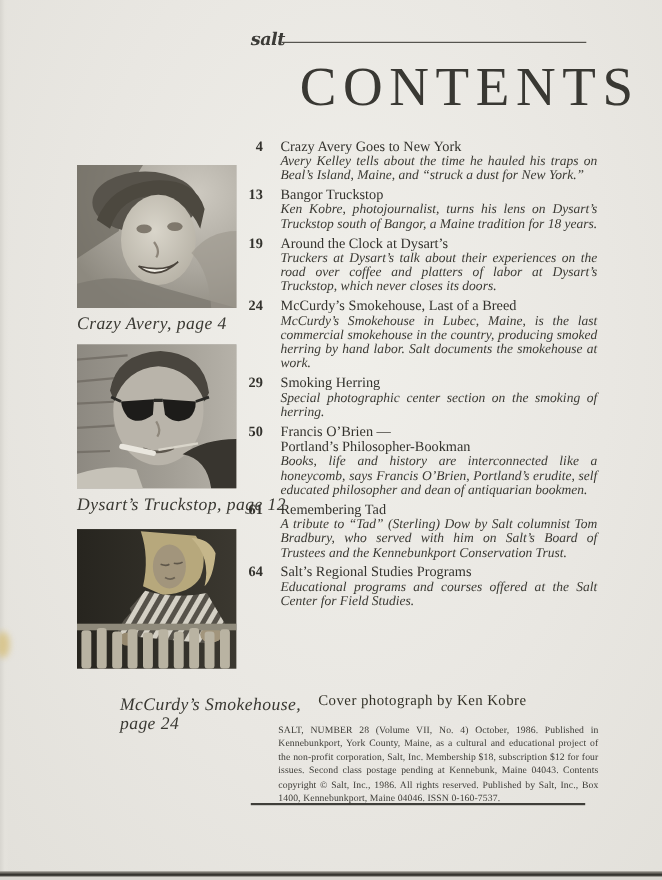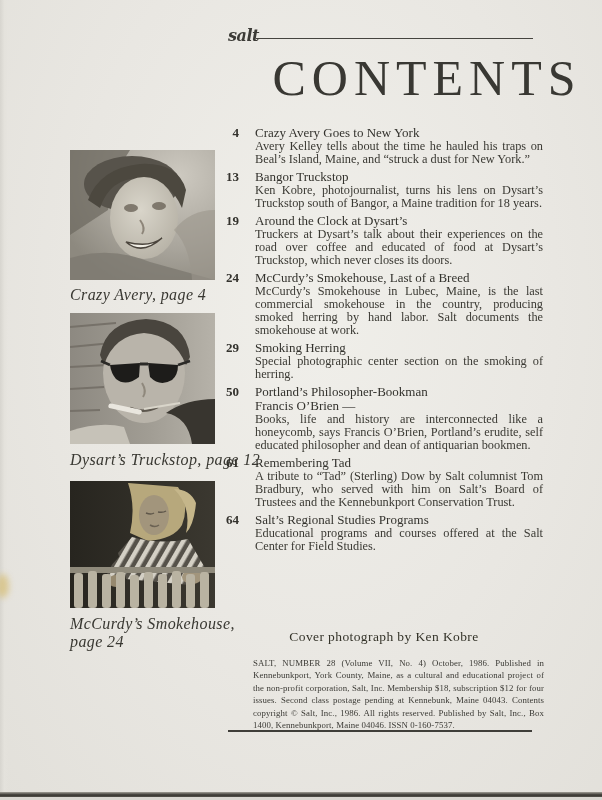--- a/index.html
+++ b/index.html
@@ -26,21 +26,21 @@
   
   .photo{position:absolute;left:70px;width:145px;display:block;background:#b3b0a8;}
   .photo svg{display:block;}
   .caption{position:absolute;left:70px;width:200px;font-style:italic;font-size:16px;
     letter-spacing:0.4px;color:#393832;}
   
   .toc{position:absolute;left:225px;top:126px;width:318px;}
   .entry{display:grid;grid-template-columns:14px 1fr;column-gap:16px;margin-bottom:4px;}
   .num{text-align:right;font-weight:bold;font-size:13px;line-height:14px;color:#33322d;}
   .etitle{font-weight:normal;font-size:13px;line-height:14px;color:#33322d;}
-  .edesc{font-size:12.3px;line-height:13px;text-align:justify;color:#3a3933;}
+  .edesc{font-style:italic;font-size:12.3px;line-height:13px;text-align:justify;color:#3a3933;}
   .cover-credit{position:absolute;left:225px;top:611px;width:318px;text-align:center;
     font-size:13.5px;letter-spacing:0.4px;color:#343329;margin-top:18px;}
   
   .masthead{position:absolute;left:253px;top:657px;width:291px;font-size:8.8px;
     line-height:12.4px;text-align:justify;color:#3b3a35;letter-spacing:0.1px;}
   .bottom-rule{position:absolute;left:228px;top:730px;width:304px;height:0;border-top:2px solid #3f3e39;}
 </style>
 </head>
 <body>
 
@@ -145,21 +145,21 @@
           <rect x="46" y="91" width="9" height="36" rx="3"></rect>
         <rect x="60" y="94" width="9" height="33" rx="3"></rect>
           <rect x="74" y="91" width="9" height="36" rx="3"></rect>
         <rect x="88" y="93" width="9" height="34" rx="3"></rect>
           <rect x="102" y="90" width="9" height="37" rx="3"></rect>
         <rect x="116" y="93" width="9" height="34" rx="3"></rect>
           <rect x="130" y="91" width="9" height="36" rx="3"></rect>
       </g>
     </svg>
   </div>
-  <div class="caption" style="top:615px;">McCurdy’s Smokehouse, page 24</div>
+  <div class="caption" style="top:632px;margin-left:39px;">McCurdy’s Smokehouse, page 24</div>
 
   <div class="toc">
 
     <div class="entry">
       <div class="num">4</div>
       <div>
         <div class="etitle">Crazy Avery Goes to New York</div>
         <div class="edesc">Avery Kelley tells about the time he hauled his traps on Beal’s Island, Maine, and “struck a dust for New York.”</div>
       </div>
     </div>
@@ -169,21 +169,21 @@
       <div>
         <div class="etitle">Bangor Truckstop</div>
         <div class="edesc">Ken Kobre, photojournalist, turns his lens on Dysart’s Truckstop south of Bangor, a Maine tradition for 18 years.</div>
       </div>
     </div>
 
     <div class="entry">
       <div class="num">19</div>
       <div>
         <div class="etitle">Around the Clock at Dysart’s</div>
-        <div class="edesc">Truckers at Dysart’s talk about their experiences on the road over coffee and educated of food at Dysart’s Truckstop, which never closes its doors.</div>
+        <div class="edesc">Truckers at Dysart’s talk about their experiences on the road over coffee and platters of labor at Dysart’s Truckstop, which never closes its doors.</div>
       </div>
     </div>
 
     <div class="entry">
       <div class="num">24</div>
       <div>
         <div class="etitle">McCurdy’s Smokehouse, Last of a Breed</div>
         <div class="edesc">McCurdy’s Smokehouse in Lubec, Maine, is the last commercial smokehouse in the country, producing smoked herring by hand labor. Salt documents the smokehouse at work.</div>
       </div>
     </div>
@@ -192,22 +192,22 @@
       <div class="num">29</div>
       <div>
         <div class="etitle">Smoking Herring</div>
         <div class="edesc">Special photographic center section on the smoking of herring.</div>
       </div>
     </div>
 
     <div class="entry">
       <div class="num">50</div>
       <div>
+        <div class="etitle">Francis O’Brien —</div>
         <div class="etitle">Portland’s Philosopher-Bookman</div>
-        <div class="etitle">Francis O’Brien —</div>
         <div class="edesc">Books, life and history are interconnected like a honeycomb, says Francis O’Brien, Portland’s erudite, self educated philosopher and dean of antiquarian bookmen.</div>
       </div>
     </div>
 
     <div class="entry">
       <div class="num">61</div>
       <div>
         <div class="etitle">Remembering Tad</div>
         <div class="edesc">A tribute to “Tad” (Sterling) Dow by Salt columnist Tom Bradbury, who served with him on Salt’s Board of Trustees and the Kennebunkport Conservation Trust.</div>
       </div>

